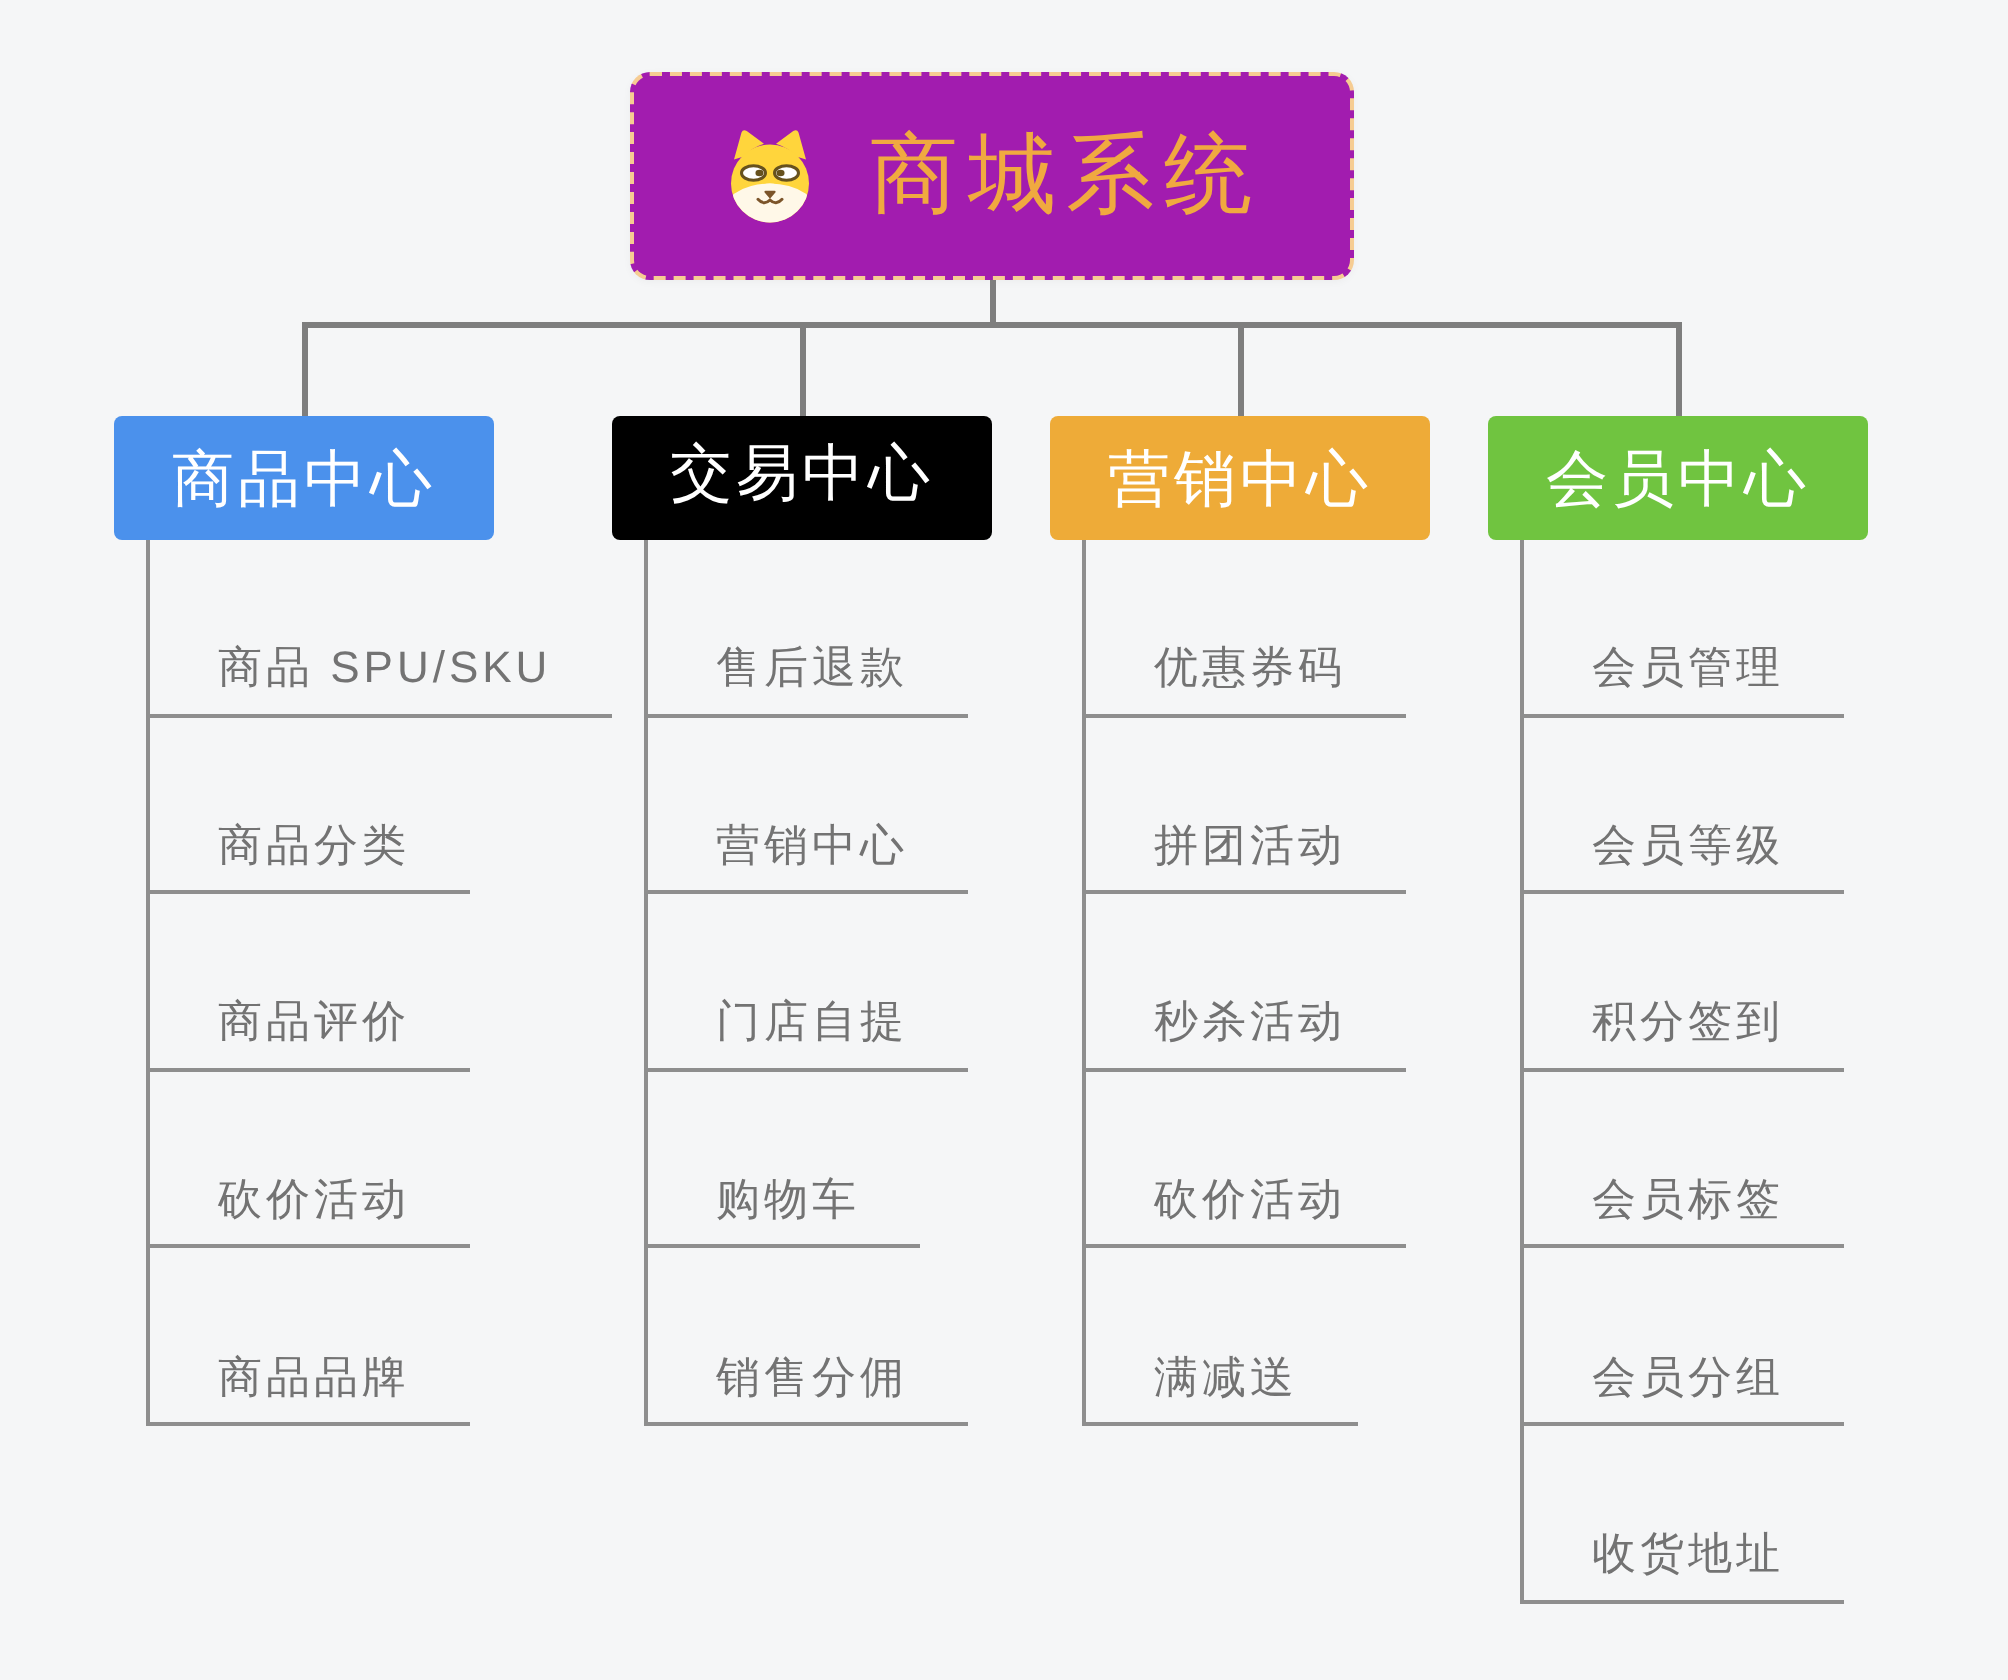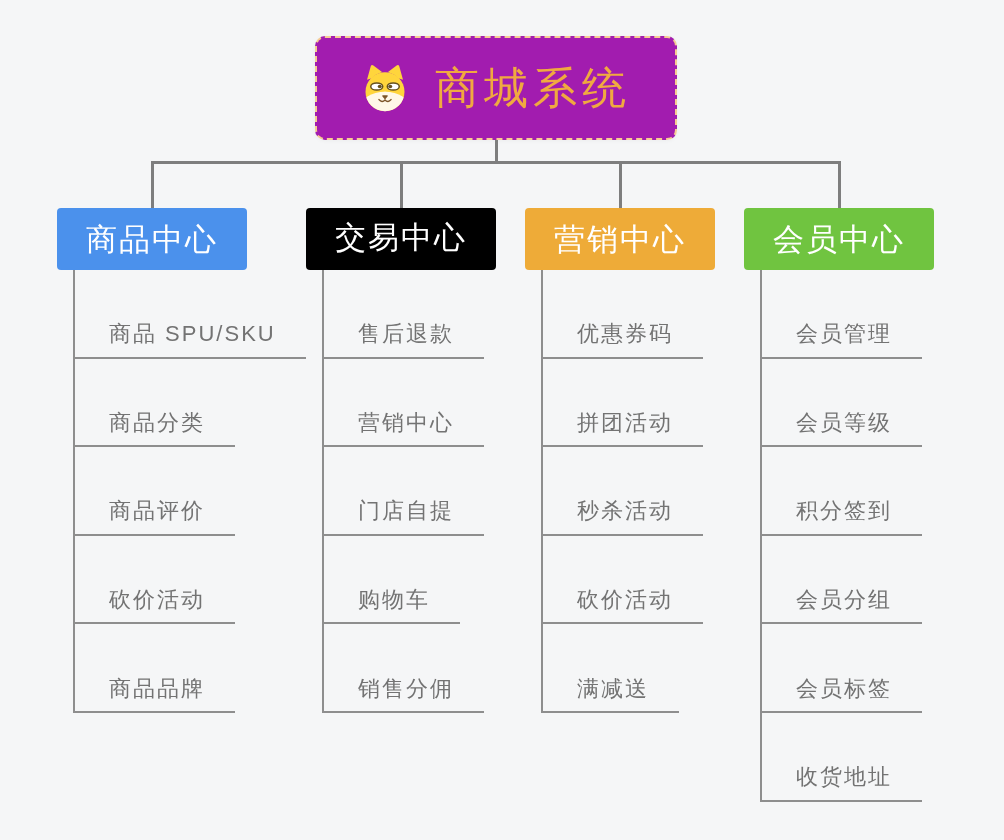--- a/index.html
+++ b/index.html
@@ -204,27 +204,27 @@
 
     <div class="item-row">
       <span class="item-label">会员等级</span>
     </div>
 
     <div class="item-row">
       <span class="item-label">积分签到</span>
     </div>
 
     <div class="item-row">
+      <span class="item-label">会员标签</span>
+    </div>
+
+    <div class="item-row">
       <span class="item-label">会员分组</span>
     </div>
 
     <div class="item-row">
-      <span class="item-label">会员标签</span>
-    </div>
-
-    <div class="item-row">
       <span class="item-label">收货地址</span>
     </div>
   </div>
     </div>
   </div>
 
 </div>
 
 </body></html>

